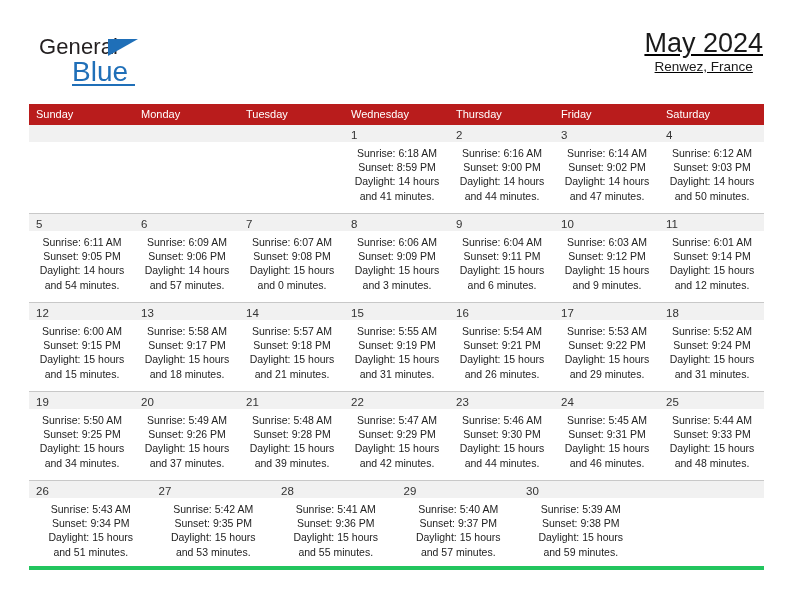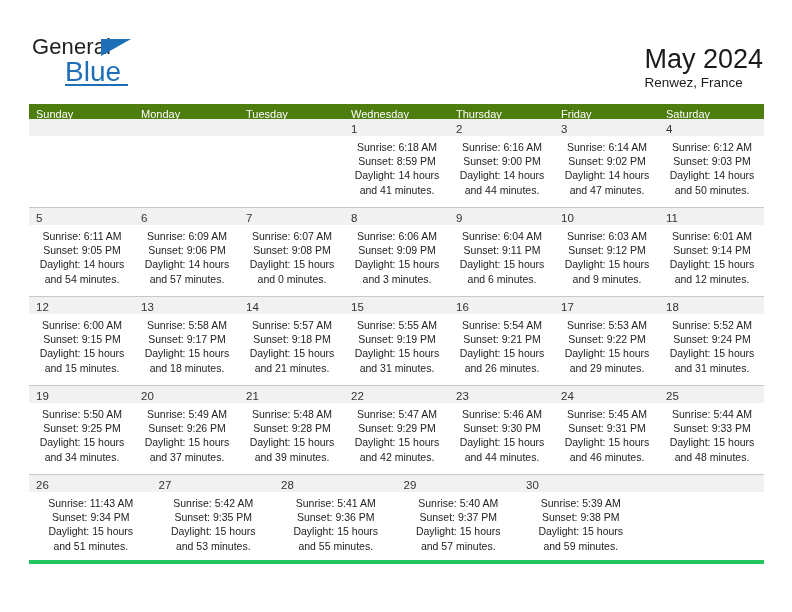--- a/index.html
+++ b/index.html
@@ -24,21 +24,21 @@
   
   .header {
     position: absolute;
     left: 29px;
     top: 28px;
     right: 29px;
     height: 70px;
   }
   .brand {
     position: absolute;
-    left: 3px;
+    left: 10px;
     top: 8px;
     width: 130px;
     height: 52px;
   }
   .brand-general {
     position: absolute;
     left: 0;
     top: 0;
     font-size: 22px;
     letter-spacing: 0.1px;
@@ -68,22 +68,23 @@
     left: 33px;
     top: 48px;
     width: 63px;
     height: 2px;
     background: #1f6fb8;
   }
 
   .title-block {
     position: absolute;
     right: 0;
-    top: 16px;
-    text-align: left;
+    top: 0;
+    text-align: center;
+    text-decoration: underline;
   }
   .cal-title {
     font-size: 27px;
     color: #1a1a1a;
     line-height: 1.15;
     white-space: nowrap;
   }
   .cal-subtitle {
     margin-top: 0;
     font-size: 13.5px;
@@ -94,22 +95,22 @@
 
   
   .calendar {
     position: absolute;
     left: 29px;
     top: 104px;
     width: 735px;
   }
   .weekdays {
     display: flex;
-    background: #4d7c0f;
-    height: 15px;
+    background: #b91c1c;
+    height: 21px;
   }
   .weekday {
     flex: 1 1 0;
     color: #ffffff;
     font-size: 11px;
     line-height: 21px;
     padding-left: 7px;
     box-sizing: border-box;
     white-space: nowrap;
     overflow: hidden;
@@ -431,21 +432,21 @@
               <div class="day-line">Sunset: 9:33 PM</div>
               <div class="day-line">Daylight: 15 hours</div>
               <div class="day-line">and 48 minutes.</div>
             </div>
           </div>
         </div>
         <div class="week">
           <div class="daycell">
             <div class="day-number-band"><span class="day-number">26</span></div>
             <div class="day-body">
-              <div class="day-line">Sunrise: 11:43 AM</div>
+              <div class="day-line">Sunrise: 5:43 AM</div>
               <div class="day-line">Sunset: 9:34 PM</div>
               <div class="day-line">Daylight: 15 hours</div>
               <div class="day-line">and 51 minutes.</div>
             </div>
           </div>
           <div class="daycell">
             <div class="day-number-band"><span class="day-number">27</span></div>
             <div class="day-body">
               <div class="day-line">Sunrise: 5:42 AM</div>
               <div class="day-line">Sunset: 9:35 PM</div>

